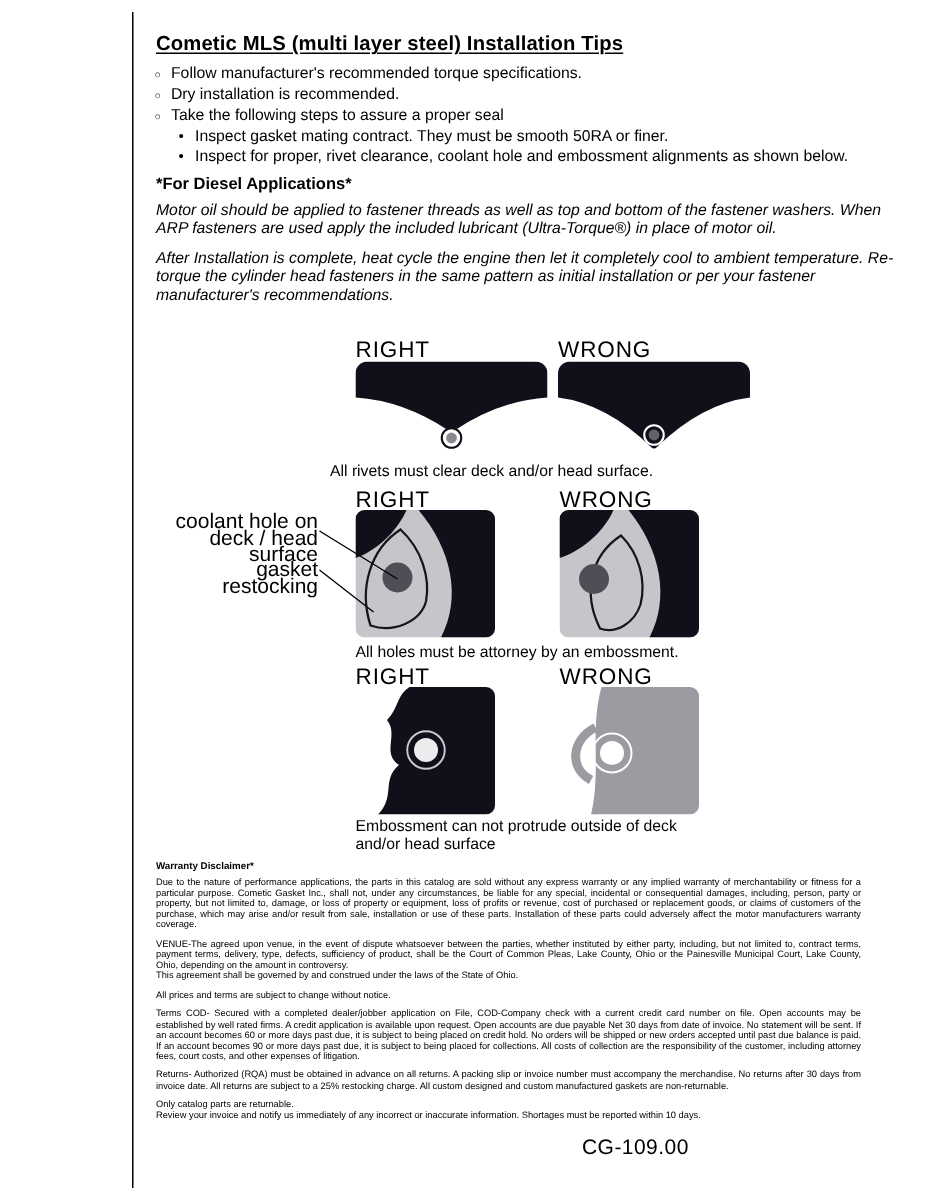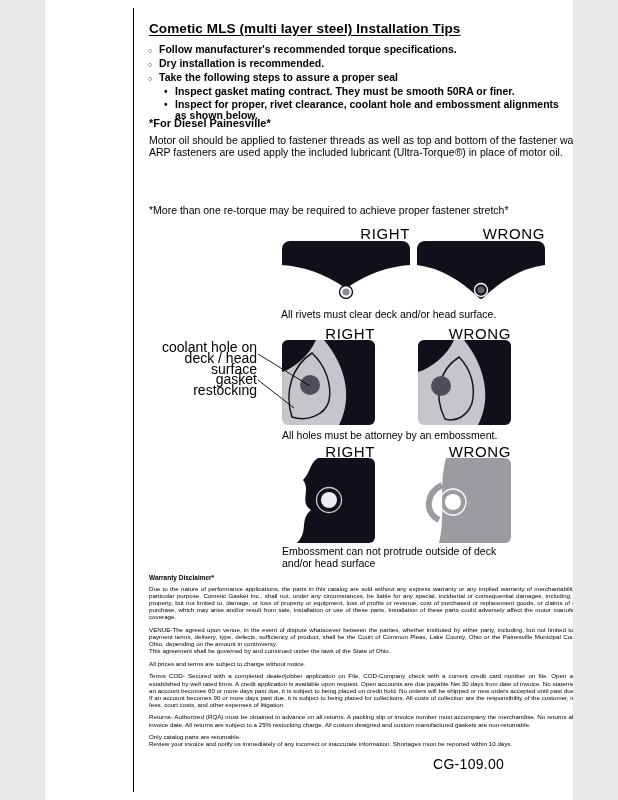--- a/index.html
+++ b/index.html
@@ -1,37 +1,37 @@
 <!DOCTYPE html>
 <html><head>
 <meta charset="utf-8">
 <style>
   * { margin:0; padding:0; box-sizing:border-box; }
   html,body { background:#e9e9e9; }
-  .page { position:relative; width:528px; height:800px; margin:0 auto; background:#ffffff;
+  .page { position:relative; width:618px; height:800px; margin:0 auto; background:#ffffff;
           font-family:"Liberation Sans","DejaVu Sans",sans-serif; color:#000; overflow:hidden; }
   .abs { position:absolute; }
   .pre { white-space:pre-line; }
 
   .vrule { left:88px; top:8px; width:1px; height:784px; background:#000; }
 
   .title { left:104px; top:21px; font-size:13.5px; font-weight:bold;
            text-decoration:underline; text-underline-offset:2px; letter-spacing:0.1px; }
 
   .tips { left:103px; top:44px; font-size:10.5px; }
-  .bullet-row { display:flex; align-items:flex-start; margin-bottom:1.8px; line-height:11.2px;font-weight:bold; }
+  .bullet-row { display:flex; align-items:flex-start; margin-bottom:1.8px; line-height:11.2px; }
   .bullet-row.sub { margin-left:16px; }
   .marker { flex:0 0 11px; }
   .marker.open { font-size:7px; padding-top:1px; }
   .marker.filled { font-size:10px; }
 
   .diesel-heading { left:104px; top:117px; font-size:11px; font-weight:bold; }
-  .body-par { left:104px; width:492px; font-size:10.5px; line-height:12.3px; }
+  .body-par { left:104px; width:492px; font-size:10.5px; line-height:12.3px;font-style:italic; }
 
-  .rw-label { font-size:15px; text-align:right; letter-spacing:0.6px; }
+  .rw-label { font-size:15px; text-align:left; letter-spacing:0.6px; }
   .caption { font-size:10.5px; }
   .callout { width:104px; text-align:right; font-size:14px; line-height:11px; }
 
   .warranty { left:104px; top:574px; width:470px; }
   .warranty-heading { font-size:6.5px; font-weight:bold; margin-bottom:4px; }
   .fineprint { font-size:6.2px; line-height:7.1px; margin-bottom:5.5px; text-align:justify; }
 
   .page-code { left:388px; top:756px; font-size:14px; letter-spacing:0.3px; }
 </style>
 </head>
@@ -59,23 +59,23 @@
     <div class="bullet-row sub">
       <span class="marker filled">•</span>
       <span>Inspect gasket mating contract.  They must be smooth 50RA or finer.</span>
     </div>
     <div class="bullet-row sub">
       <span class="marker filled">•</span>
       <span>Inspect for proper, rivet clearance, coolant hole and embossment alignments as shown below.</span>
     </div>
   </div>
 
-  <h2 class="abs diesel-heading">*For Diesel Painesville*</h2>
+  <h2 class="abs diesel-heading">*For Diesel Applications*</h2>
   <p class="abs body-par" style="top:134px">Motor oil should be applied to fastener threads as well as top and bottom of the fastener washers. When ARP fasteners are used apply the included lubricant (Ultra-Torque®) in place of motor oil.</p>
-  <p class="abs body-par" style="top:204px">*More than one re-torque may be required to achieve proper fastener stretch*</p>
+  <p class="abs body-par" style="top:166px">After Installation is complete, heat cycle the engine then let it completely cool to ambient temperature. Re-torque the cylinder head fasteners in the same pattern as initial installation or per your fastener manufacturer's recommendations.</p>
 
   <div class="abs rw-label" style="left:237px;top:225px;width:128px">RIGHT</div>
   <div class="abs rw-label" style="left:372px;top:225px;width:128px">WRONG</div>
 
   <svg class="abs" style="left:237px;top:241px" width="128" height="62" viewBox="0 0 128 62">
     <defs>
         <clipPath id="c1">
           <rect width="128" height="62" rx="8"></rect>
         </clipPath>
       </defs>
@@ -92,21 +92,21 @@
           <rect width="128" height="62" rx="8"></rect>
         </clipPath>
       </defs>
     <g clip-path="url(#c2)">
       <rect width="128" height="62" fill="#ffffff"></rect>
       <path d="M0 0 H128 V24 Q96 28 66 57 Q64 59 62 57 Q32 28 0 24 Z" fill="#10101a"></path>
       <circle cx="64" cy="49" r="6.5" fill="none" stroke="#ffffff" stroke-width="1.4"></circle>
       <circle cx="64" cy="49" r="3.6" fill="#62626c"></circle>
     </g>
   </svg>
-  <div class="abs caption" style="left:236px;top:308px">All rivets must clear deck and/or head surface.</div>
+  <div class="abs caption" style="left:220px;top:308px">All rivets must clear deck and/or head surface.</div>
 
   <div class="abs rw-label" style="left:237px;top:325px;width:93px">RIGHT</div>
   <div class="abs rw-label" style="left:373px;top:325px;width:93px">WRONG</div>
 
   <div class="abs callout pre" style="left:108px;top:342px">coolant hole on
 deck / head surface</div>
   <div class="abs callout" style="left:108px;top:374px">gasket restocking</div>
 
   <svg class="abs" style="left:237px;top:340px" width="93" height="85" viewBox="0 0 93 85">
     <defs>

